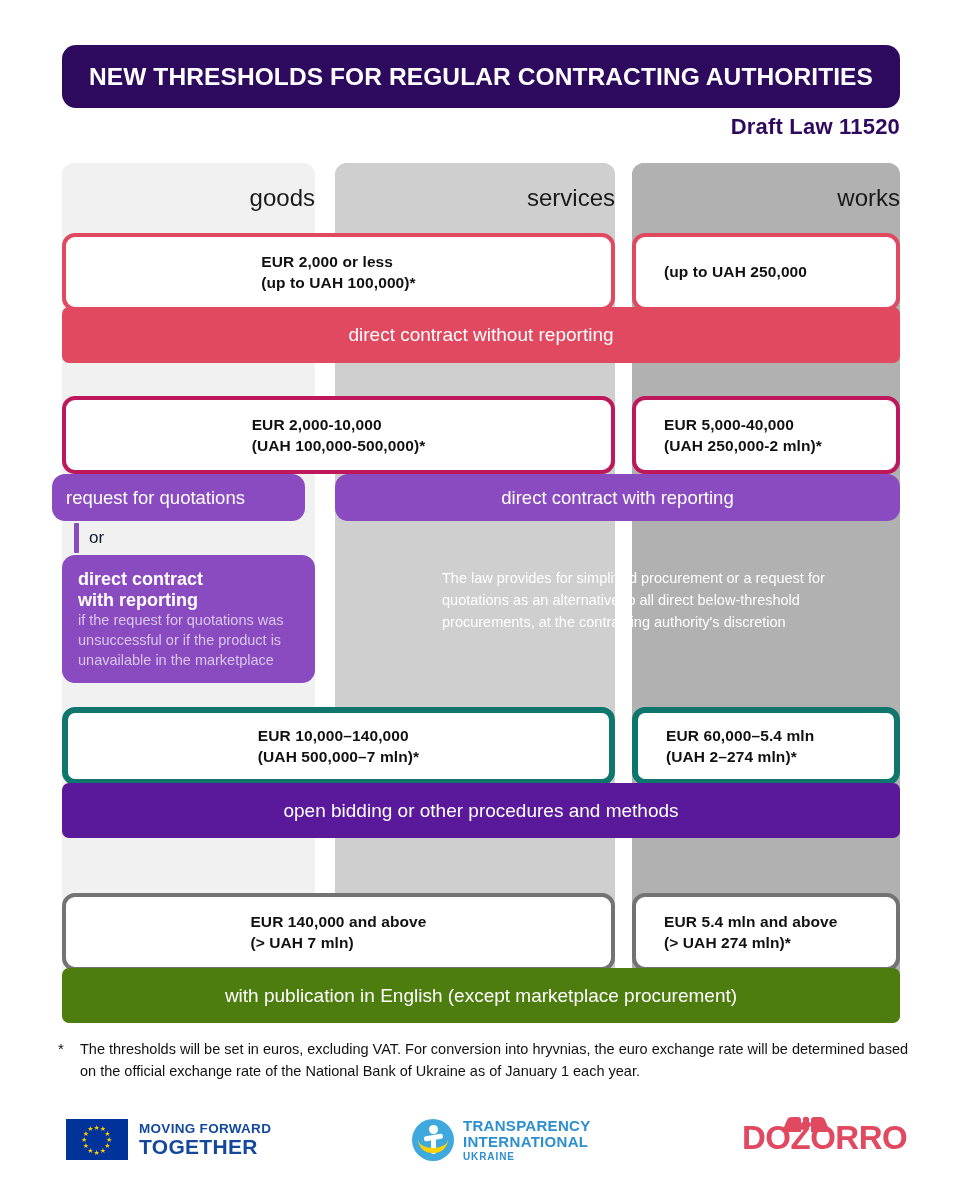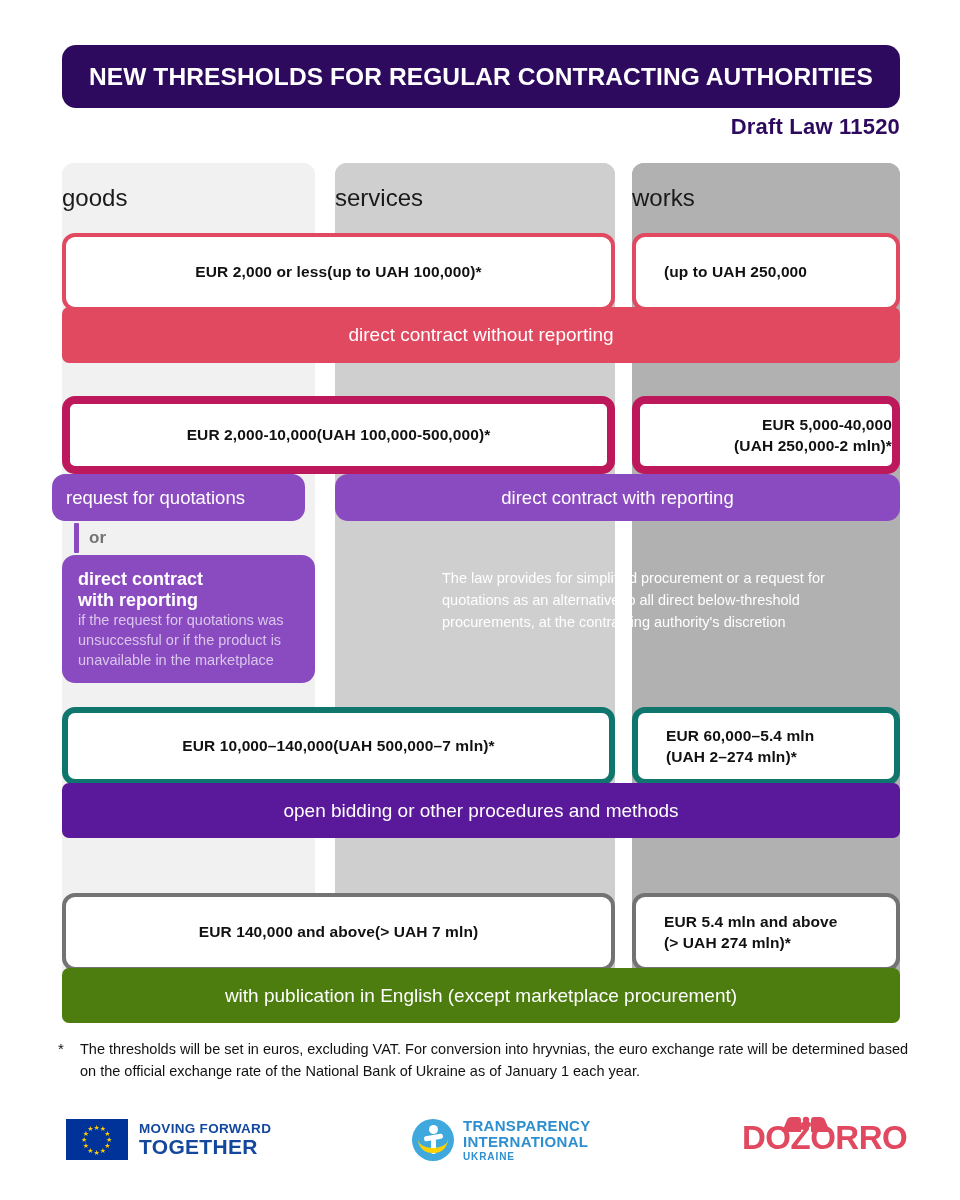--- a/index.html
+++ b/index.html
@@ -51,21 +51,21 @@
 
   .stripe-top    { top: 163px; height: 200px; border-radius: 12px 12px 0 0; }
   .stripe-mid1   { top: 363px; height: 330px; }
   .stripe-mid2   { top: 693px; height: 200px; }
   .stripe-bottom { top: 893px; height: 127px; border-radius: 0 0 12px 12px; }
 
   
   .col-head {
     position: absolute;
     top: 163px; height: 70px;
-    display: flex; align-items: center; justify-content: flex-start;
+    display: flex; align-items: center; justify-content: flex-end;
     font-size: 24px; color: #1a1a1a;
     border-radius: 12px 12px 0 0;
   }
   .col-head.goods    { left: 62px;  width: 253px; background: #F1F1F1; }
   .col-head.services { left: 335px; width: 280px; background: #CFCFCF; }
   .col-head.works    { left: 632px; width: 268px; background: #B1B1B1; }
 
   
   .thr-box {
     position: absolute;
@@ -77,24 +77,24 @@
     padding-left: 28px;
   }
   .thr-box .line {
     font-size: 15.5px;
     font-weight: bold;
     color: #111111;
     line-height: 1.38;
     letter-spacing: 0.1px;
   }
   .thr-box.center-text { align-items: center; padding-left: 0; }
-  .thr-box.center-text .lines-wrap { display: flex; flex-direction: row; }
+  .thr-box.center-text .lines-wrap { display: flex; flex-direction: column; }
 
   .br-red    { border: 4px solid #E0495F; }
-  .br-purple { border: 8px solid #be185d; text-align: right; }
+  .br-purple { border: 4px solid #be185d; }
   .br-deep   { border: 6px solid #0f766e; }
   .br-dark   { border: 4px solid #737373; }
 
   
   .box-wide  { left: 62px;  width: 553px; }
   
   .box-right { left: 632px; width: 268px; }
 
   .row1 { top: 233px; height: 78px; }
   .row2 { top: 396px; height: 78px; }
@@ -143,22 +143,21 @@
   }
   .or-tick {
     width: 5px; height: 30px;
     background: #8B4BC0;
     margin-left: 12px;
     border-radius: 1px;
   }
   .or-label {
     margin-left: 10px;
     font-size: 17px;
-    color: #737373;
-    font-weight: bold;
+    color: #0f172a;
   }
 
   
   .detail-card {
     position: absolute;
     left: 62px; top: 555px;
     width: 253px; height: 128px;
     background: #8B4BC0;
     border-radius: 13px;
     padding: 14px 16px 0 16px;

